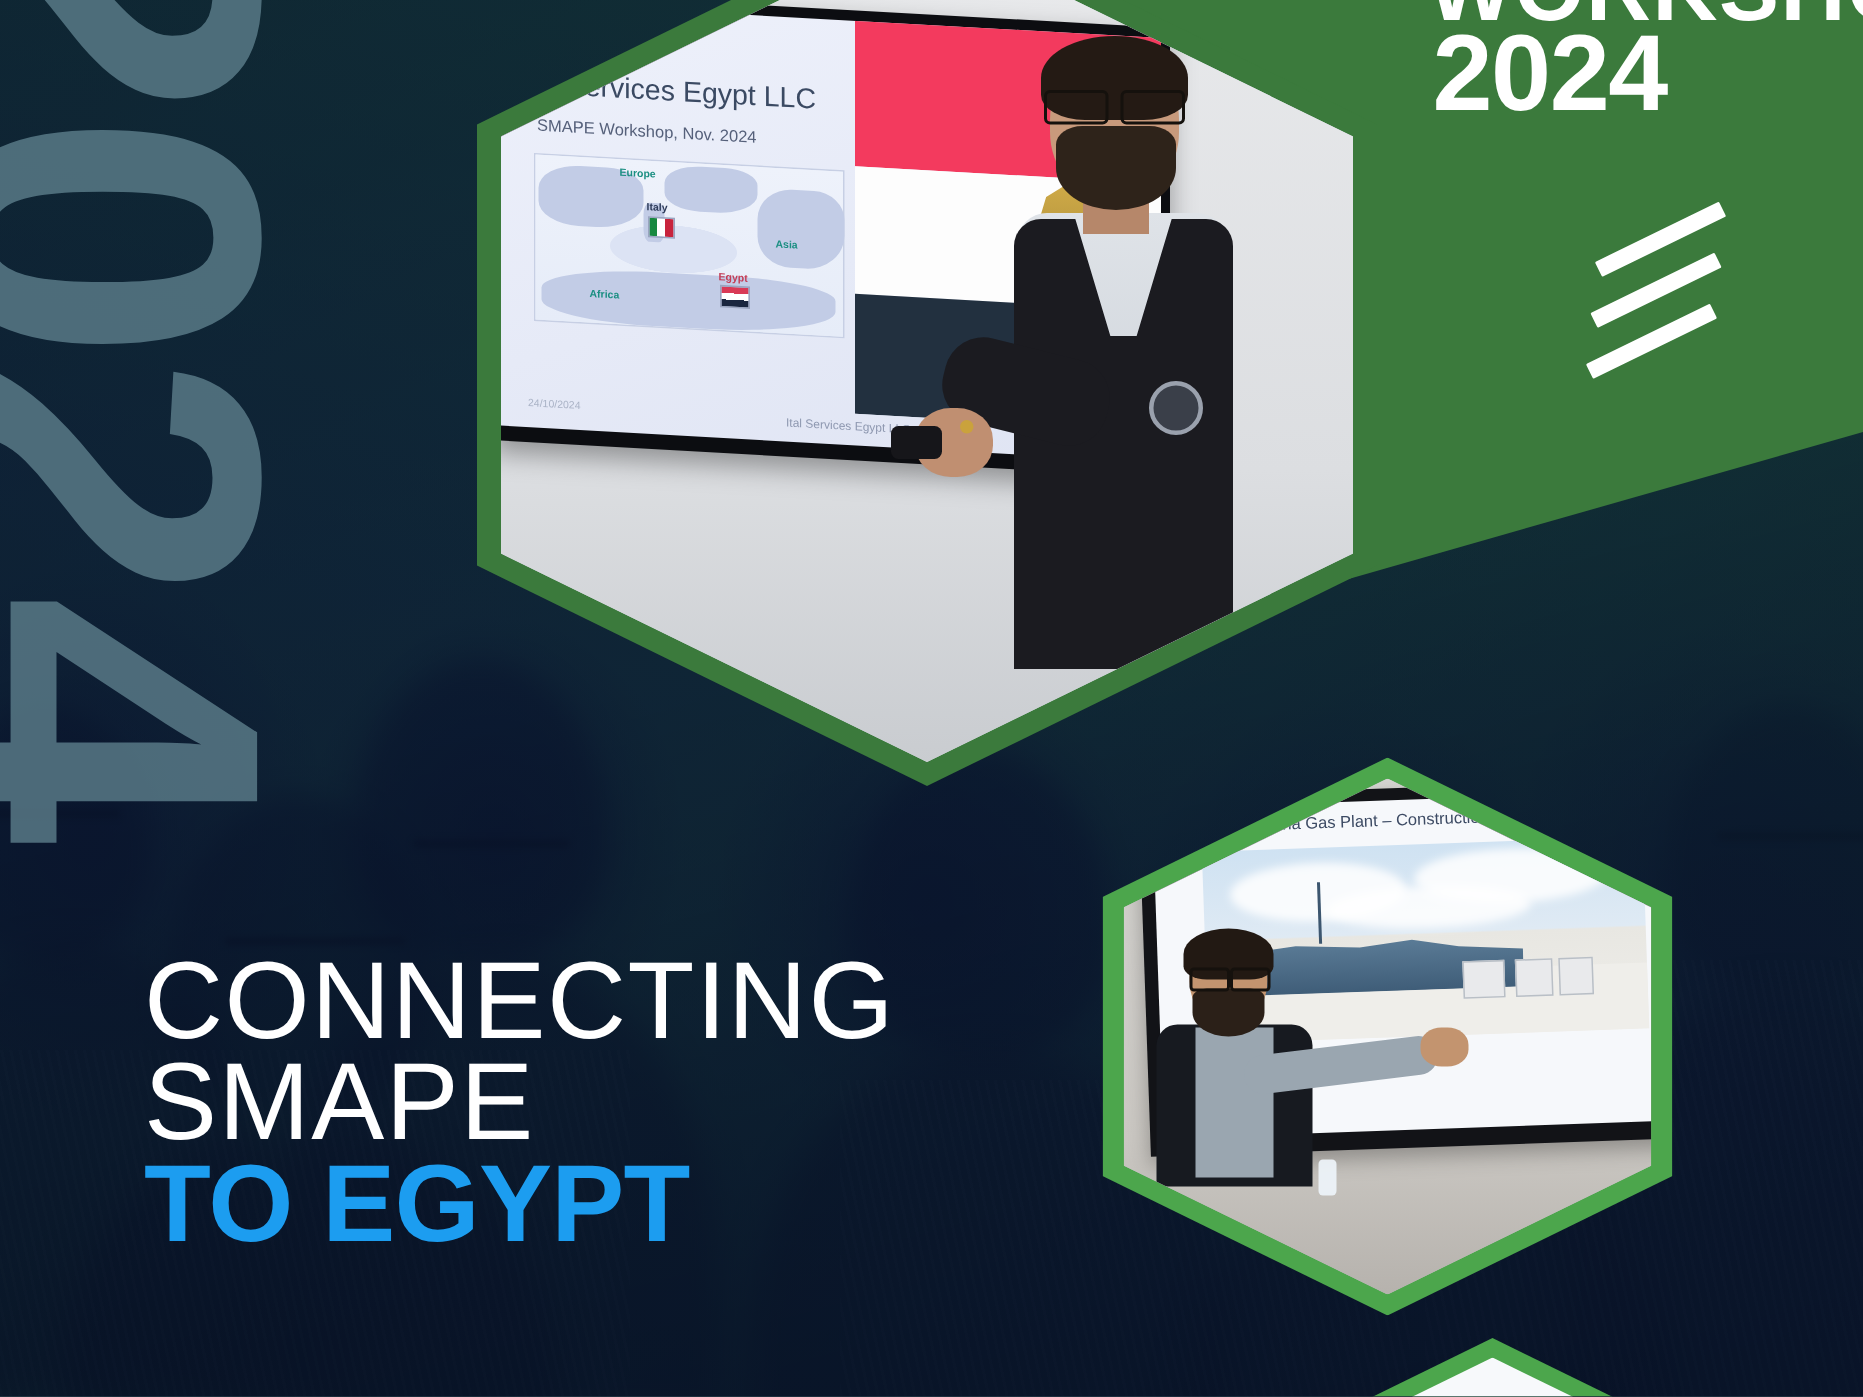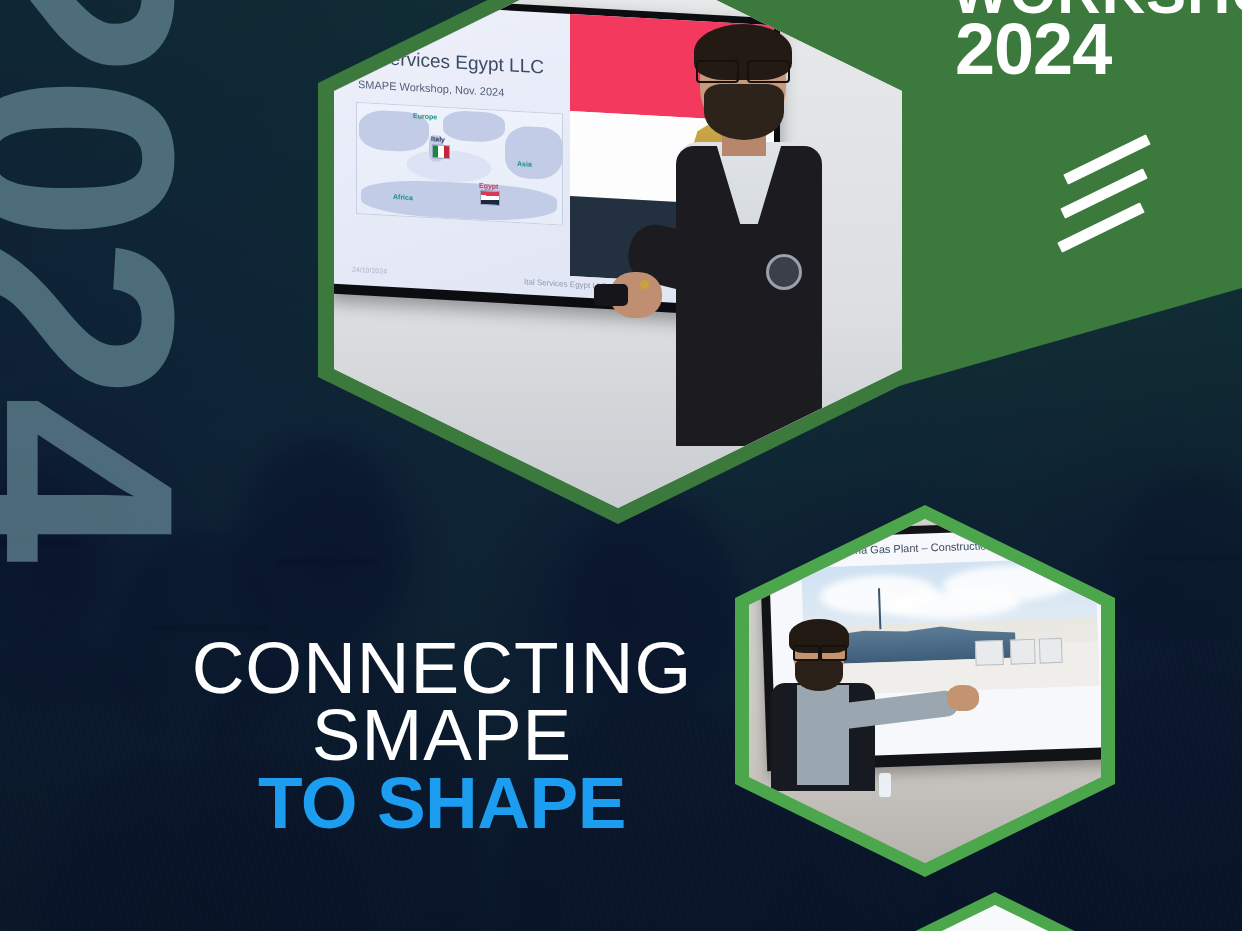--- a/index.html
+++ b/index.html
@@ -208,21 +208,21 @@
   .q-hand{position:absolute;left:176px;top:62px;width:32px;height:26px;border-radius:44%;background:#c3946f;}
   .q-bottle{position:absolute;left:108px;top:150px;width:12px;height:24px;border-radius:3px;
      background:rgba(238,244,250,.92);}
 
   
   .hex-third{left:845px;top:892px;width:300px;height:294px;}
   .hex-third .hex-frame{background:#4ca64c;}
   .hex-third .hex-inner{inset:13px;background:#f7f9fb;}
 
   
-  .headline{position:absolute;left:112px;top:634px;width:660px;text-align:center;}
+  .headline{position:absolute;left:96px;top:634px;width:660px;}
   .hl-line{color:#ffffff;font-weight:300;font-size:73px;line-height:.92;letter-spacing:1px;}
   .hl-accent{color:#1c9df0;font-weight:700;font-size:73px;line-height:.97;letter-spacing:-.5px;}
 </style>
 </head>
 <body>
 
 <div class="poster">
 
   <div class="bg-photo">
     <div class="bg-base"></div>
@@ -369,16 +369,16 @@
   </div>
 
   <div class="hex hex-third">
     <div class="hex-frame"></div>
     <div class="hex-inner"></div>
   </div>
 
   <div class="headline">
     <div class="hl-line">CONNECTING</div>
     <div class="hl-line">SMAPE</div>
-    <div class="hl-accent">TO SHAPE</div>
+    <div class="hl-accent">TO EGYPT</div>
   </div>
 
 </div>
 
 </body></html>

